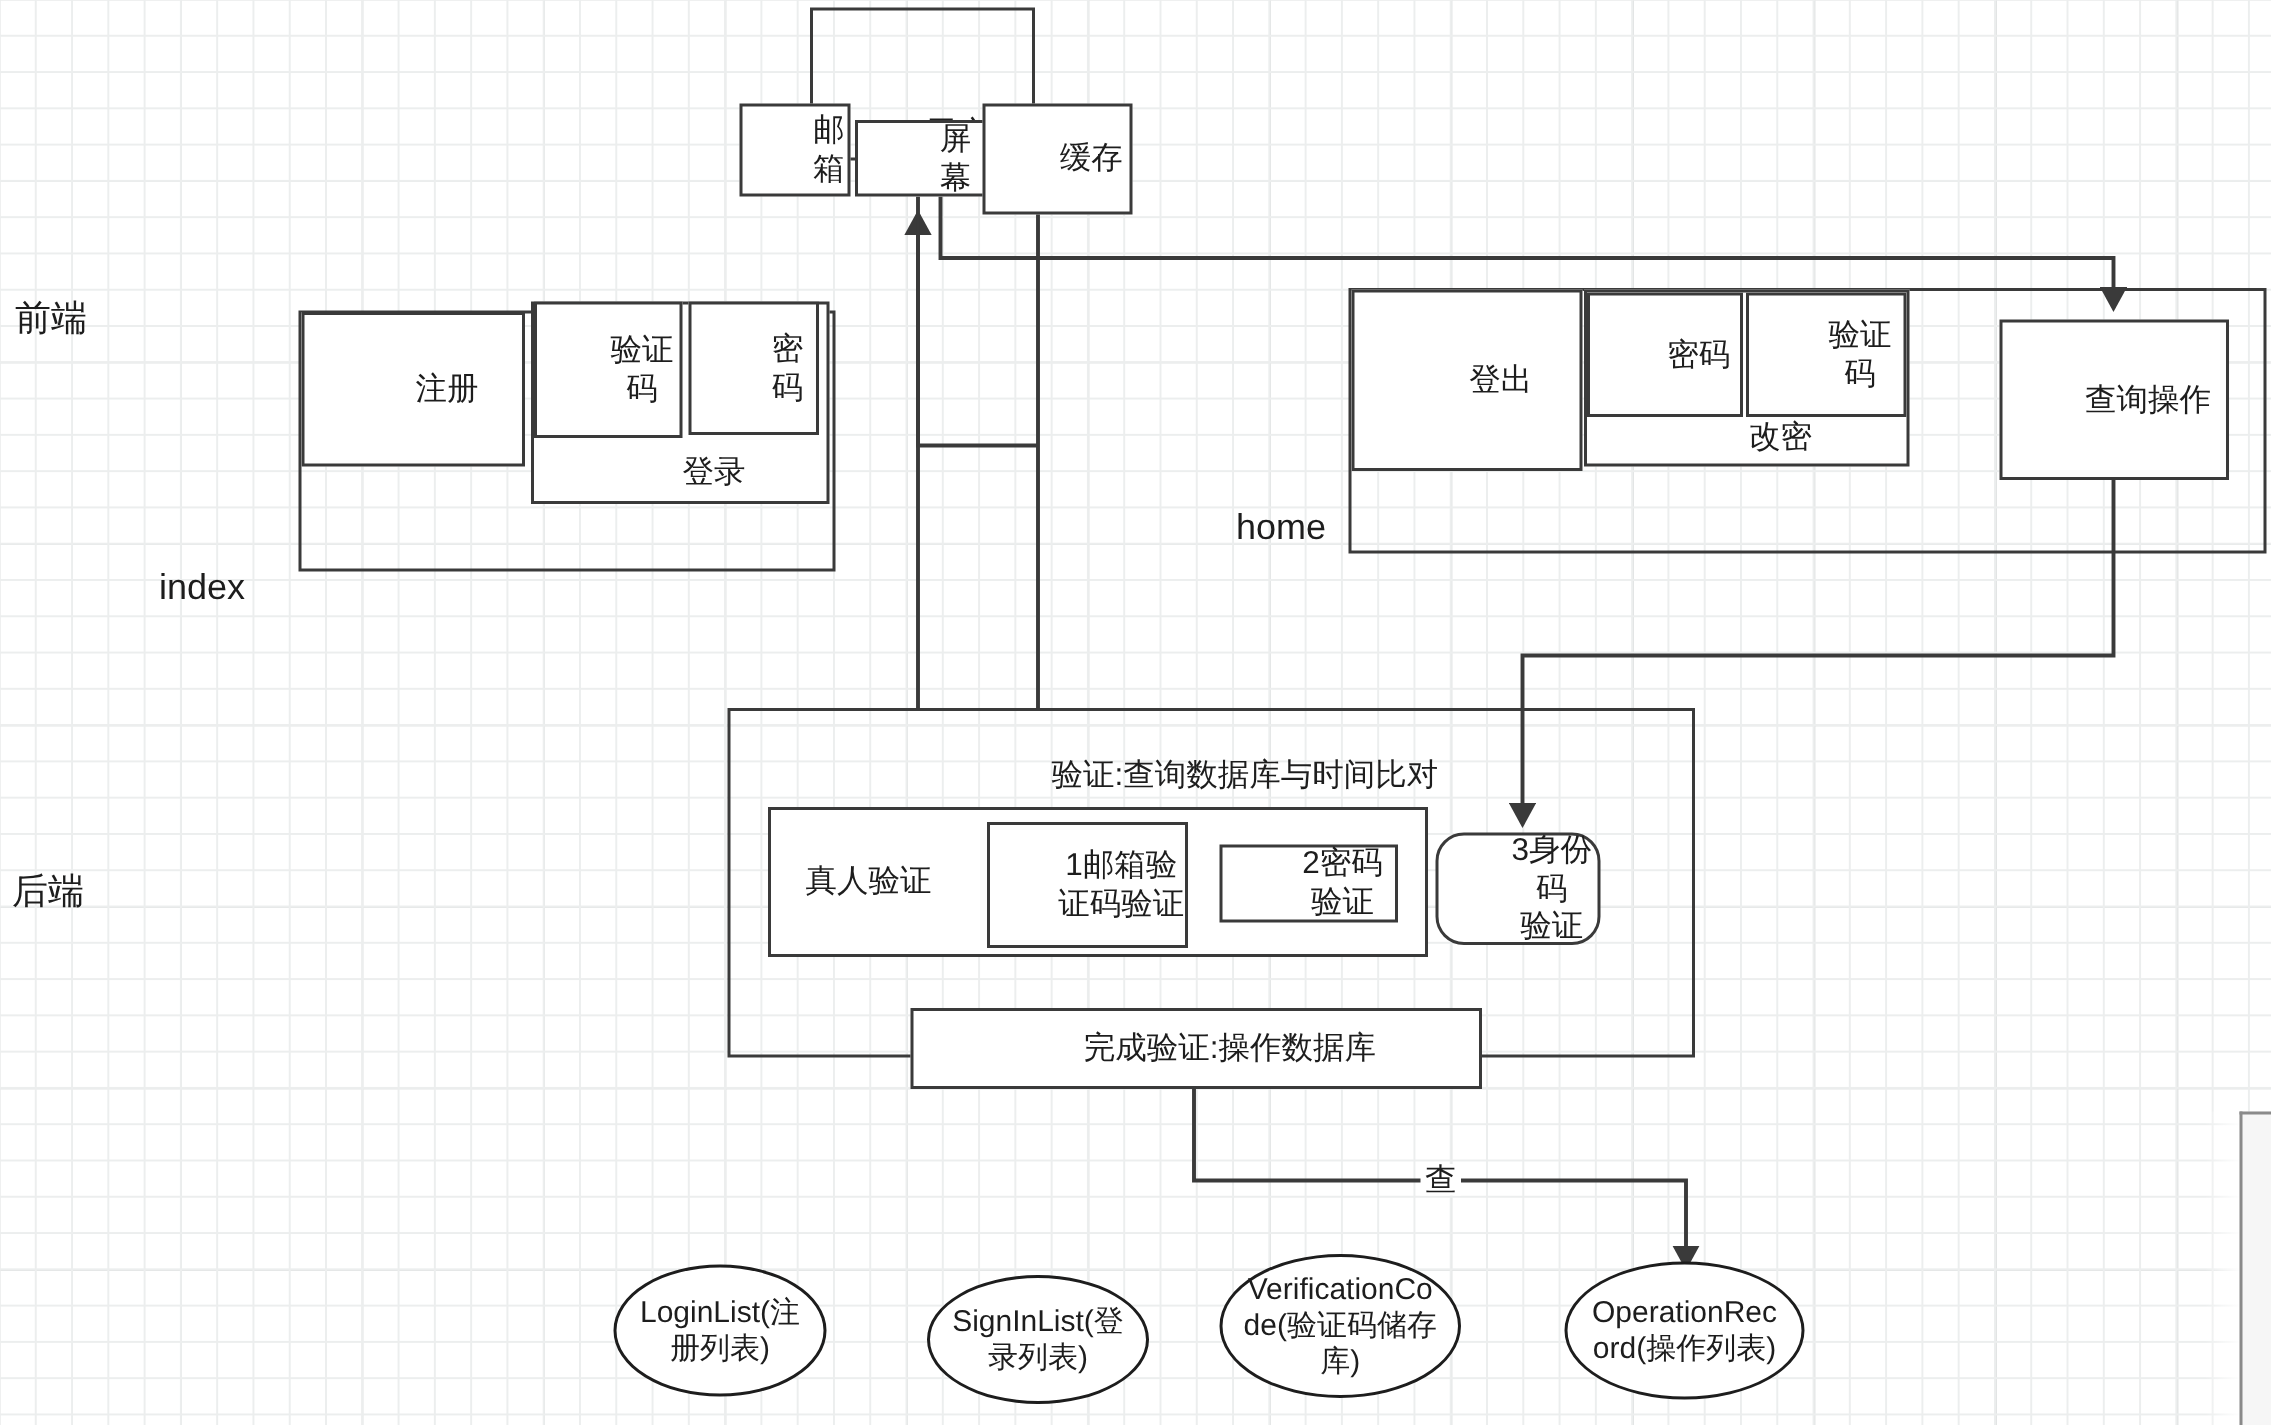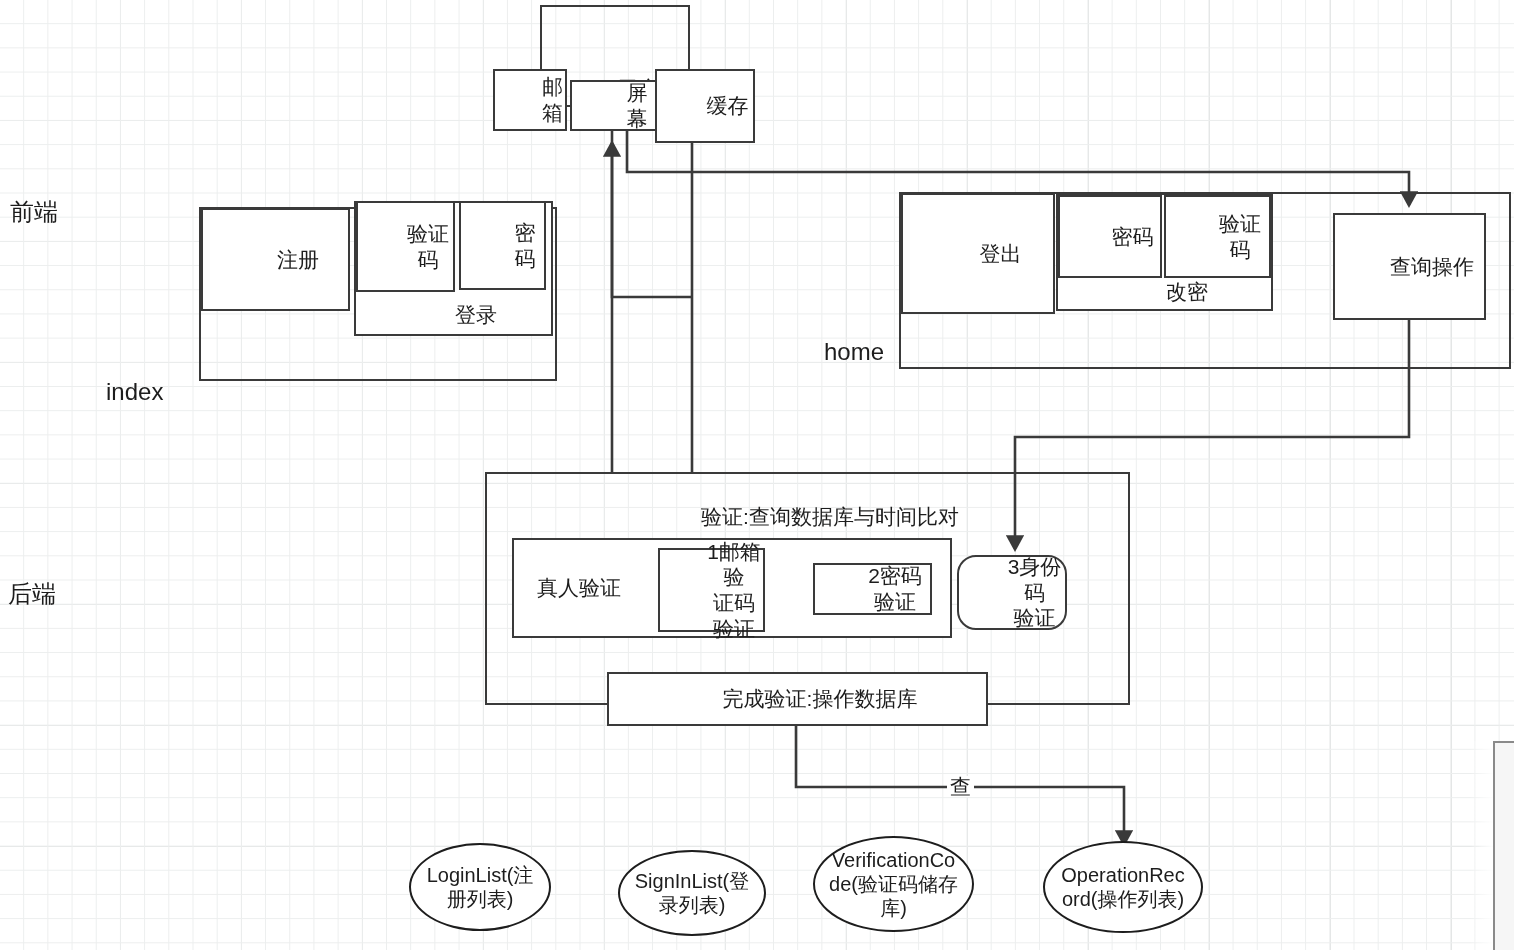--- a/index.html
+++ b/index.html
@@ -150,21 +150,21 @@
   <div class="box" style="left:1058px;top:195px;width:104px;height:83px;">密码</div>
 
   <div class="box" style="left:1164px;top:195px;width:107px;height:83px;">验证码</div>
 
   <div class="box" style="left:1333px;top:213px;width:153px;height:107px;">查询操作</div>
 
   <div class="box transparent" style="left:485px;top:472px;width:645px;height:233px;align-items:flex-start;justify-content:center;padding-top:30px;">验证:查询数据库与时间比对</div>
 
   <div class="box" style="left:512px;top:538px;width:440px;height:100px;justify-content:flex-start;padding-left:23px;">真人验证</div>
 
-  <div class="box" style="left:658px;top:548px;width:107px;height:84px;">1邮箱验
+  <div class="box" style="left:658px;top:548px;width:134px;height:84px;">1邮箱验
 证码验证</div>
 
   <div class="box" style="left:813px;top:563px;width:119px;height:52px;">2密码验证</div>
 
   <div class="box" style="left:957px;top:555px;width:110px;height:75px;border-radius:19px;">3身份码
 验证</div>
 
   <div class="box" style="left:607px;top:672px;width:381px;height:54px;">完成验证:操作数据库</div>
 
   <div class="ell" style="left:409px;top:843px;width:142px;height:88px;">LoginList(注

